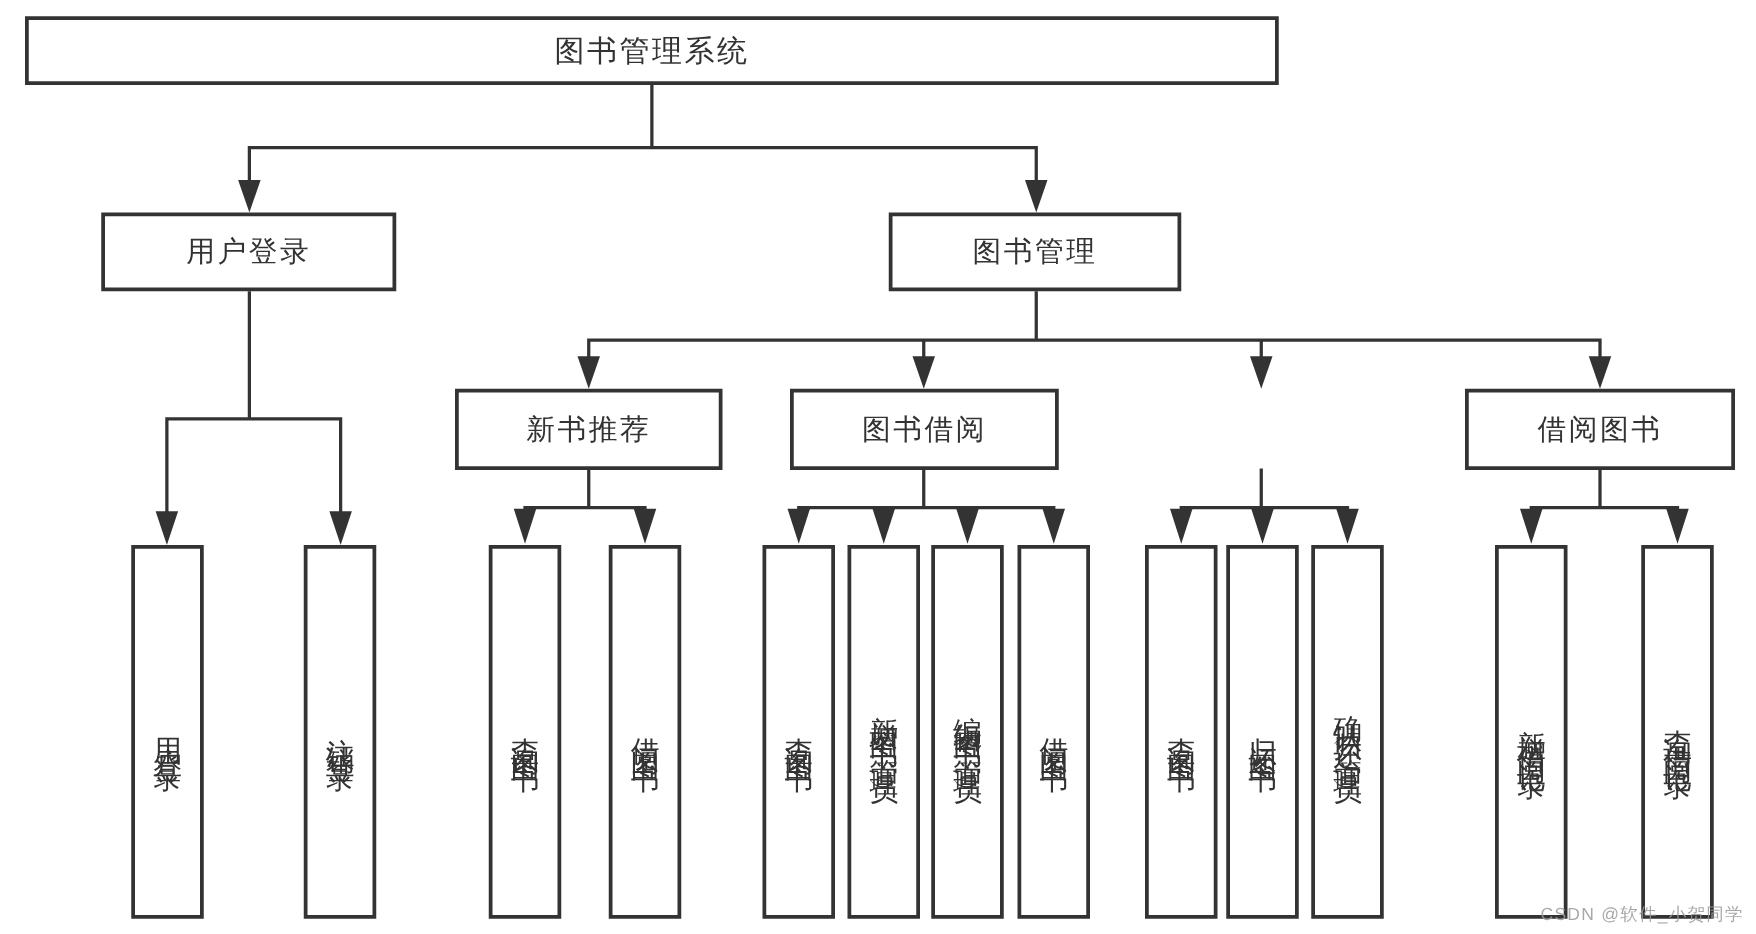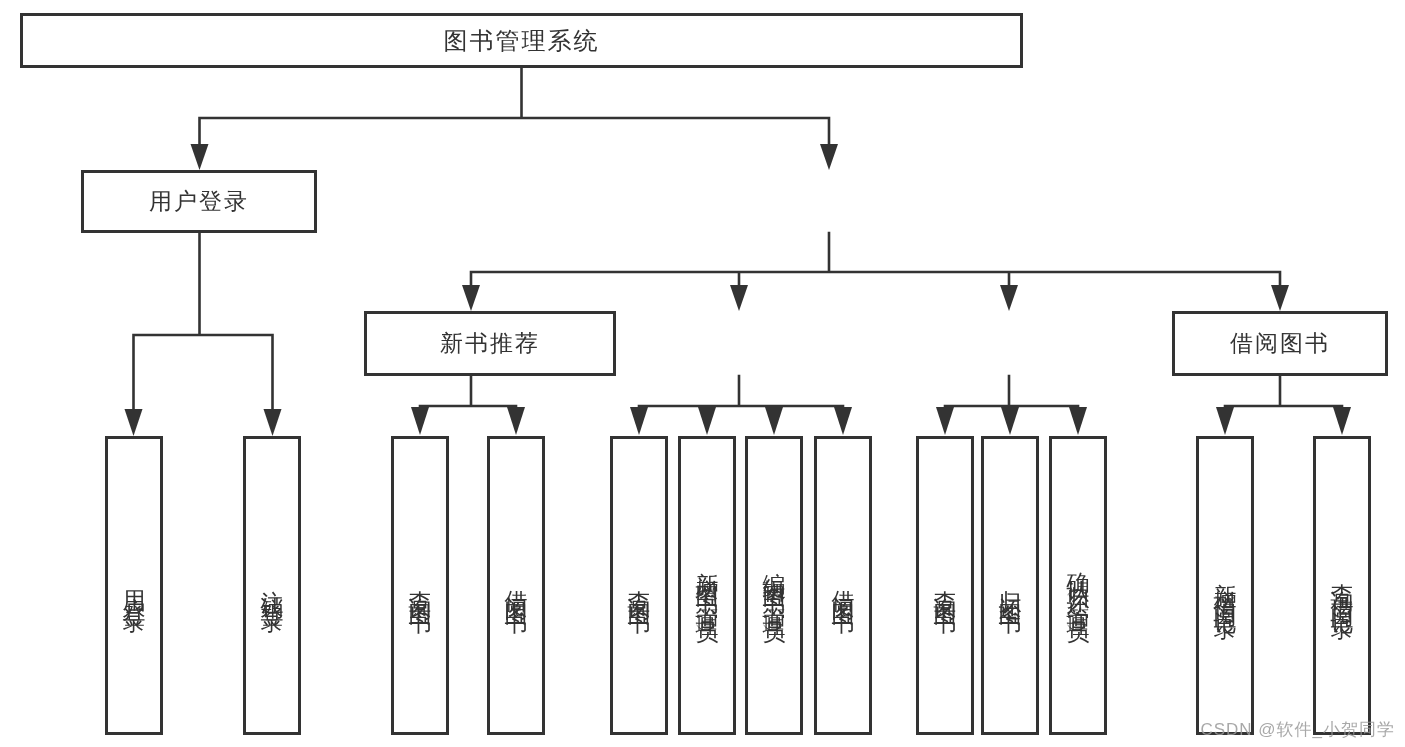--- a/index.html
+++ b/index.html
@@ -40,21 +40,21 @@
     font-size:23px;
     letter-spacing:7px;
     white-space:normal;
     line-height:1;
   }
   .watermark{
     position:absolute;
     z-index:3;
     right:10px;
     bottom:6px;
-    font-size:17px;
+    font-size:14px;
     letter-spacing:1px;
     color:var(--watermark);
     opacity:.85;
     text-align:center;
   }
 </style>
 </head>
 <body>
 
 <div class="stage">
@@ -105,22 +105,24 @@
     <g>
       <path d="M1280 376 V406 M1225 406 H1342"></path>
       <polygon points="1216,407 1234,407 1225,435"></polygon>
       <polygon points="1333,407 1351,407 1342,435"></polygon>
     </g>
   </svg>
 
   <div class="node" style="left:20px;top:13px;width:1003px;height:55px;font-size:24px">图书管理系统</div>
 
   <div class="node" style="left:81px;top:170px;width:236px;height:63px">用户登录</div>
+  <div class="node" style="left:711px;top:170px;width:234px;height:63px">图书管理</div>
 
-  <div class="node" style="left:364px;top:311px;width:252px;height:65px">新书推荐</div>
+  <div class="node" style="left:364px;top:311px;width:214px;height:65px">新书推荐</div>
+  <div class="node" style="left:632px;top:311px;width:215px;height:65px">图书借阅</div>
   <div class="node" style="left:1172px;top:311px;width:216px;height:65px">借阅图书</div>
 
   <div class="node leaf" style="left:105px;top:436px;width:58px;height:299px">用户登录</div>
   <div class="node leaf" style="left:243px;top:436px;width:58px;height:299px">注销登录</div>
 
   <div class="node leaf" style="left:391px;top:436px;width:58px;height:299px">查询图书</div>
   <div class="node leaf" style="left:487px;top:436px;width:58px;height:299px">借阅图书</div>
 
   <div class="node leaf" style="left:610px;top:436px;width:58px;height:299px">查询图书</div>
   <div class="node leaf" style="left:678px;top:436px;width:58px;height:299px">新增图书（管理员）</div>

